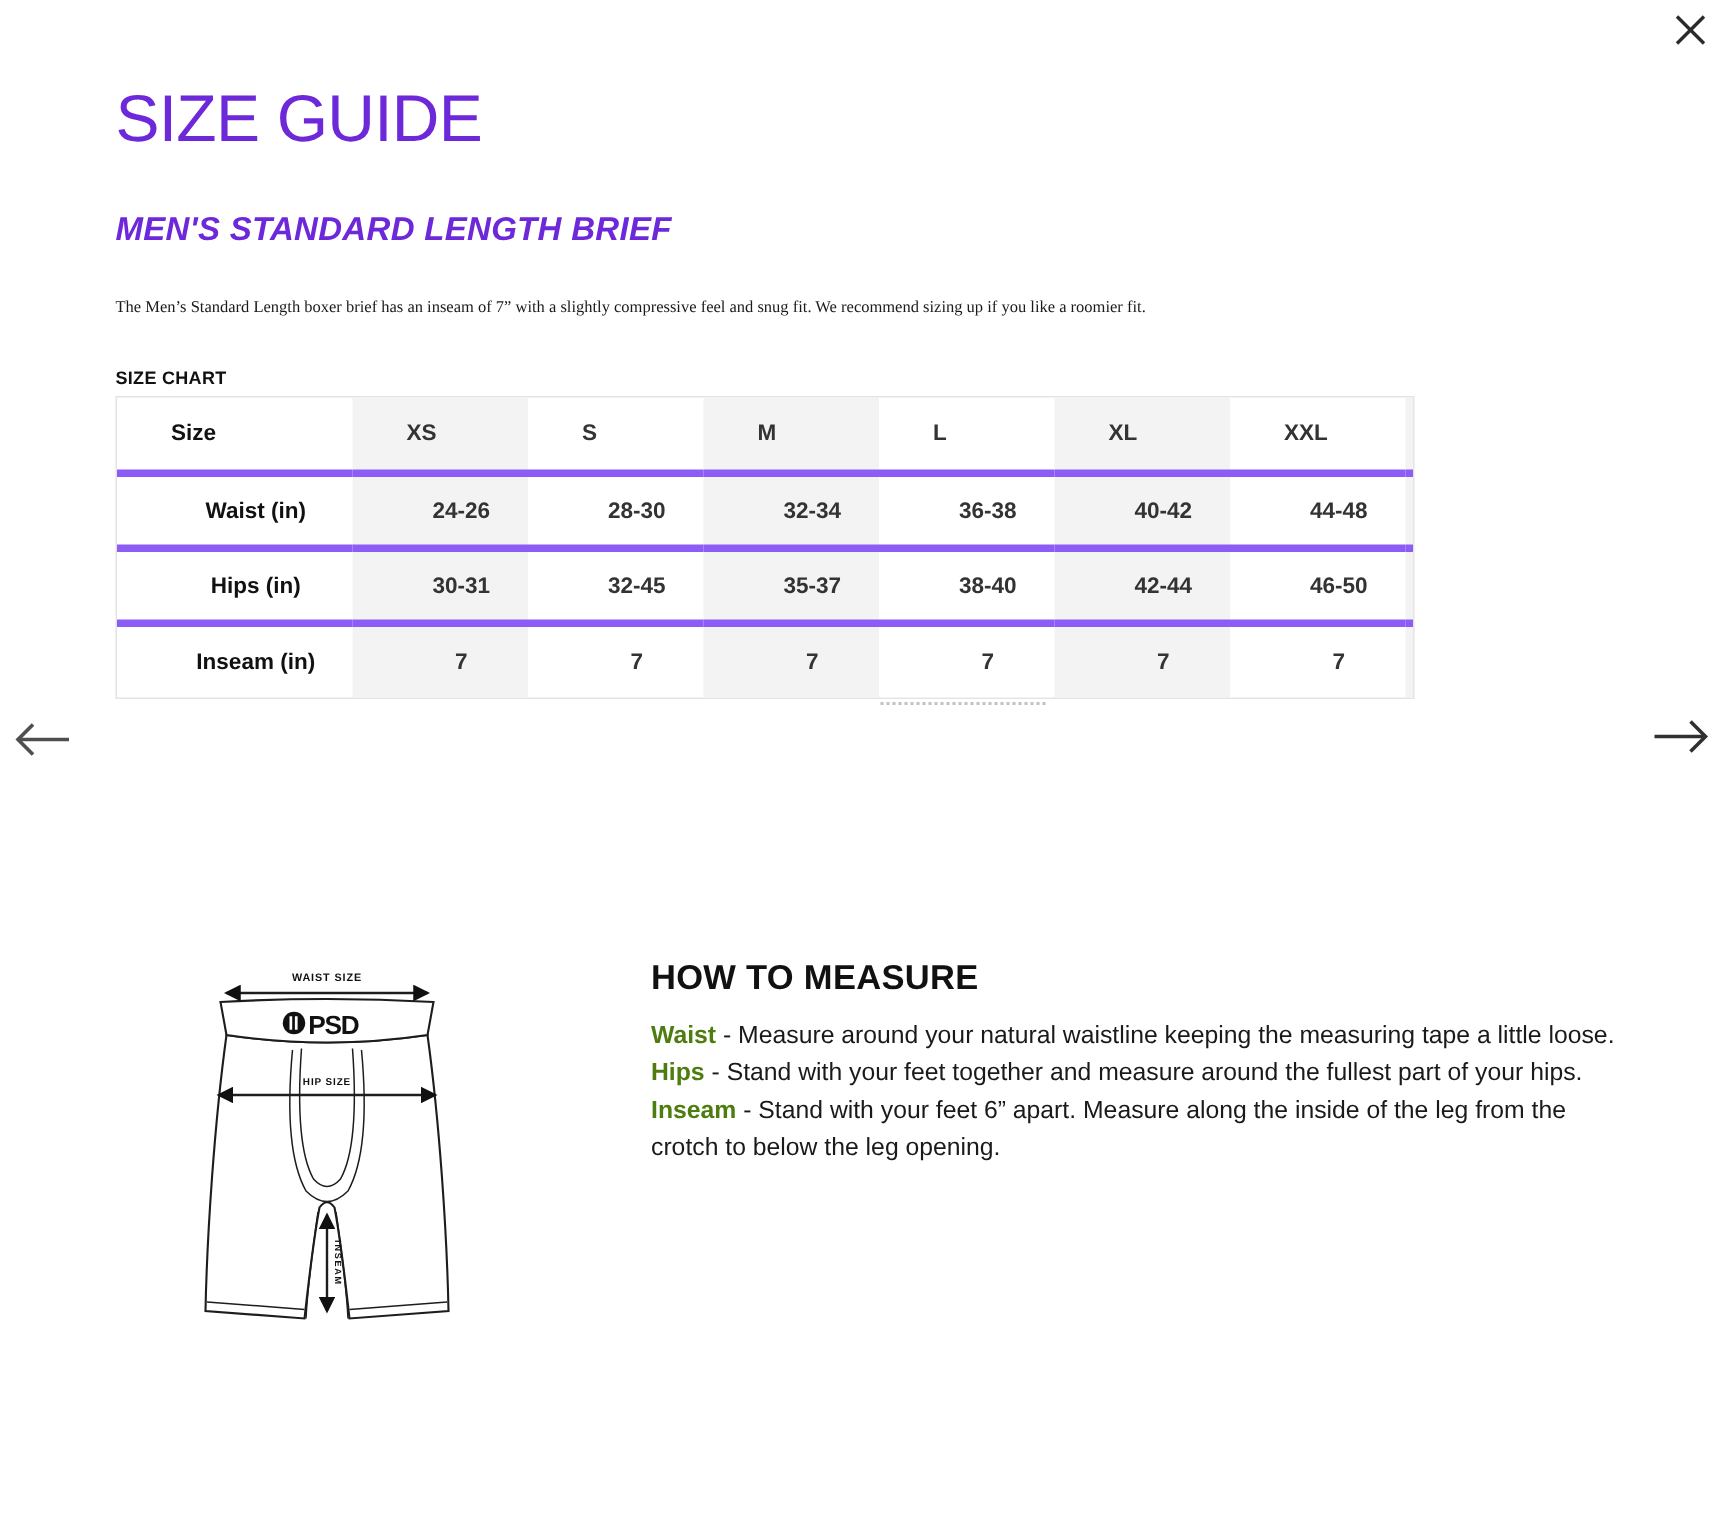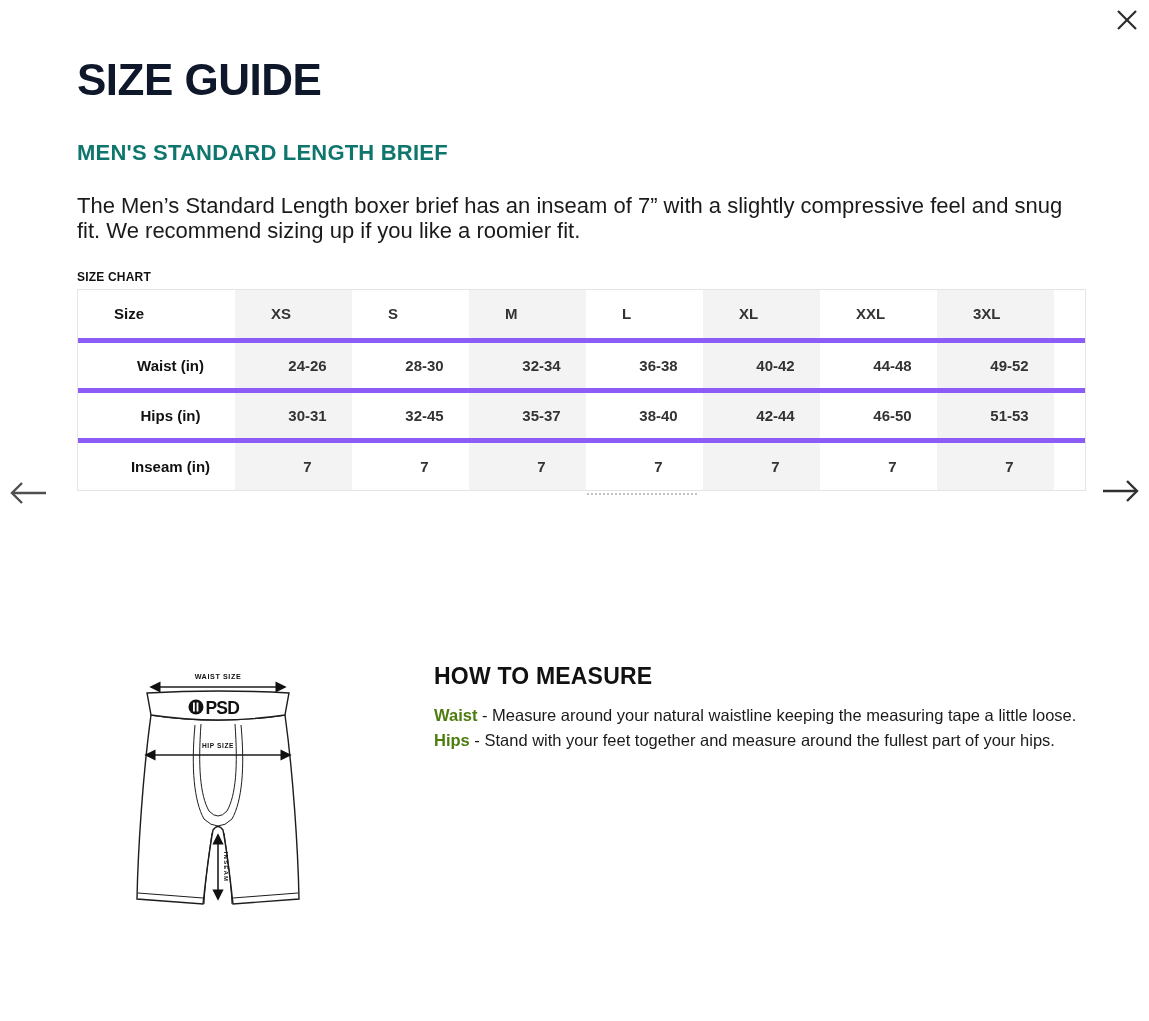--- a/index.html
+++ b/index.html
@@ -14,46 +14,47 @@
 
   .close-btn {
     position: absolute; top: 8px; right: 10px;
     width: 24px; height: 24px;
     background: none; border: none; cursor: pointer; padding: 0;
   }
   .close-btn svg { display: block; }
 
   h1.page-title {
     margin-top: 58px;
-    font-size: 44px; font-weight: 700; letter-spacing: -0.5px;
-    color: #0f172a; line-height: 1.0;
+    font-size: 44px; font-weight: 400; letter-spacing: -0.5px;
+    color: #6d28d9; line-height: 1.0;
   }
   h2.product-title {
     margin-top: 38px;
     font-size: 22px; font-weight: 700; letter-spacing: 0.2px;
-    color: #0f766e;
+    color: #6d28d9;
+    font-style: italic;
   }
   p.description {
     margin-top: 27px;
-    font-size: 22px; line-height: 25px;
-    max-width: 1008px; color: #1a1a1a;
+    font-size: 11px; line-height: 25px;
+    max-width: 1008px; color: #1a1a1a; font-family: Liberation Serif, serif;
   }
   h3.section-heading {
     margin-top: 27px;
     font-size: 12px; font-weight: 700; letter-spacing: 0.2px;
     color: #111;
   }
   p.table-hint {
     margin-top: 19px;
     font-size: 15.5px; color: #1a1a1a;
   }
 
   .table-wrap {
     margin-top: 5px;
-    width: 1009px;
+    width: 866px;
     border: 1px solid #e4e4e4;
     overflow: hidden;
   }
   table.size-table {
     border-collapse: collapse; table-layout: fixed;
     width: 1093px;
   }
   .size-table th, .size-table td {
     height: 50px; vertical-align: middle;
     text-align: left; padding: 0 8px 0 36px;
@@ -218,20 +219,21 @@
 
         <line class="dg-line" x1="85" y1="172" x2="85" y2="236" stroke-width="1.6" marker-start="url(#ah)" marker-end="url(#ah)"></line>
         <text class="dg-text" font-size="6" letter-spacing="1.2" text-anchor="middle" transform="translate(90.5,204) rotate(90)">INSEAM</text>
       </svg>
     </div>
 
     <div class="measure-text">
       <h3 class="measure-heading">HOW TO MEASURE</h3>
       <p class="measure-item"><b>Waist</b><span> - </span><span>Measure around your natural waistline keeping the measuring tape a little loose.</span></p>
       <p class="measure-item"><b>Hips</b><span> - </span><span>Stand with your feet together and measure around the fullest part of your hips.</span></p>
+      <p class="measure-item"><b>Inseam</b><span> - </span><span>Stand with your feet 6” apart. Measure along the inside of the leg from the crotch to below the leg opening.</span></p>
     </div>
   </div>
 </div>
 
 <button class="nav-arrow prev" aria-label="Previous sizes">
   <svg width="40" height="28" viewBox="0 0 40 28">
     <line x1="4" y1="14" x2="38" y2="14" stroke="#4f4f4f" stroke-width="2.4"></line>
     <polyline points="14,4 4,14 14,24" fill="none" stroke="#4f4f4f" stroke-width="2.4"></polyline>
   </svg>
 </button>

